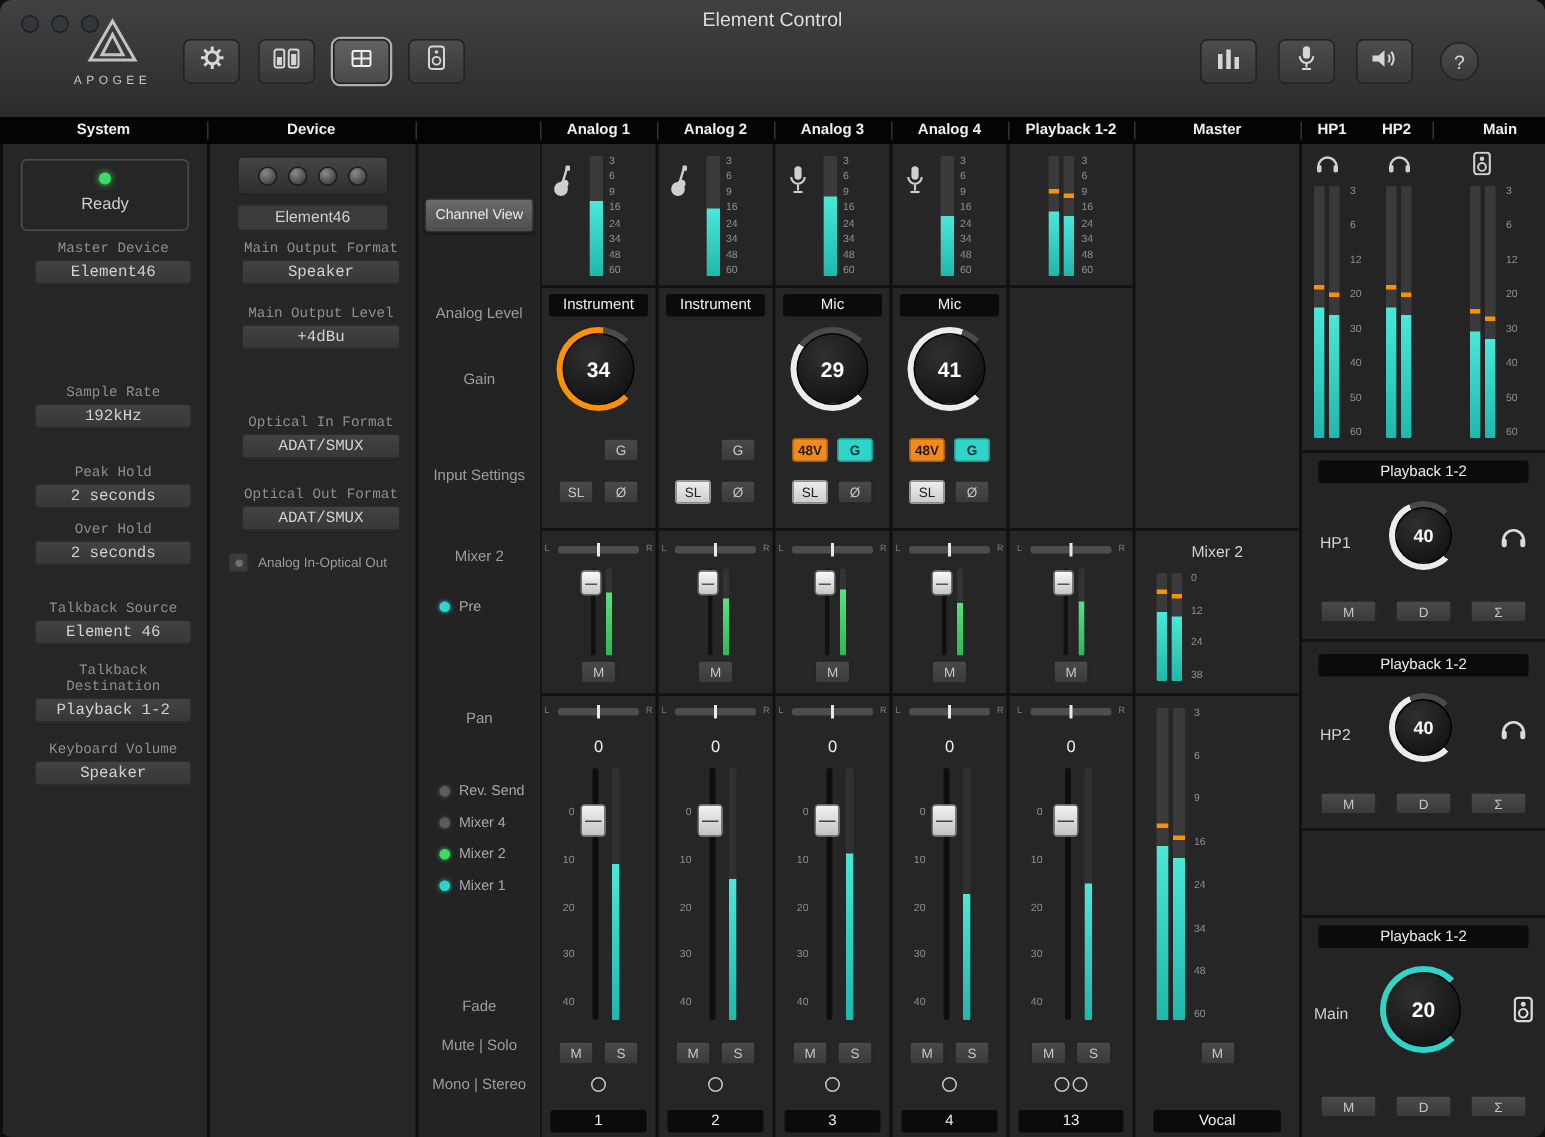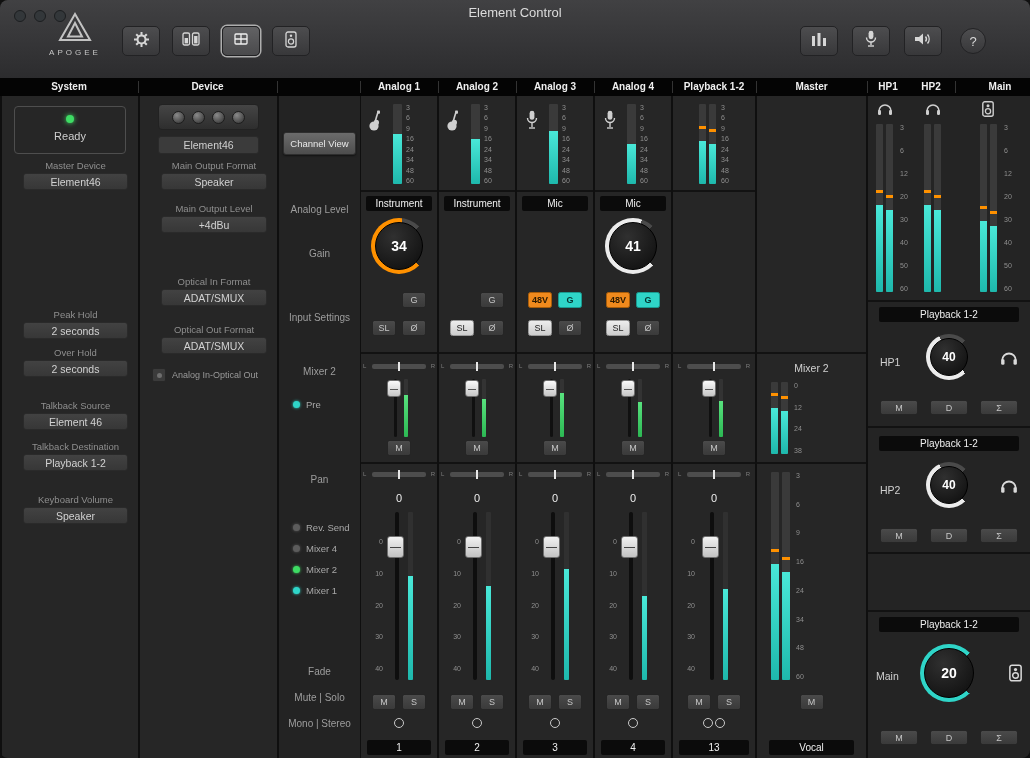--- a/index.html
+++ b/index.html
@@ -18,21 +18,21 @@
   .helpbtn{position:absolute;top:28px;left:960px;width:26px;height:26px;border-radius:50%;background:linear-gradient(#4d4d4f,#38383a);
         border:1px solid #222224;box-sizing:border-box;color:#d8d8d8;font-size:13px;display:flex;align-items:center;justify-content:center;}
   
   .colhead{position:absolute;top:78px;left:0;right:0;height:18px;background:#040404;}
   .colhead span{position:absolute;top:0;height:32px;line-height:18px;text-align:center;font-size:10px;font-weight:bold;color:#efefef;}
   .colhead i{position:absolute;top:3px;bottom:3px;width:1px;background:#333;}
   
   .col{position:absolute;top:96px;bottom:0;background:#262626;}
   .hline{position:absolute;left:0;right:0;height:2px;background:#121212;}
   
-  .sfield{position:absolute;left:21px;right:10px;}
+  .sfield{position:absolute;left:21px;right:10px;font-family:Liberation Mono, monospace;}
   .sfield .lab{font-size:9.5px;color:#8f8f8f;text-align:center;}
   .sfield .val{margin-top:2px;height:17px;line-height:17px;background:linear-gradient(#424242,#373737);border:1px solid #2a2a2a;
                border-radius:3px;font-size:10.5px;color:#d2d2d2;text-align:center;box-sizing:border-box;}
   .readybox{position:absolute;top:10px;left:12px;right:12px;height:46px;border:1px solid #4e4e4e;border-radius:4px;text-align:center;}
   .readydot{display:block;width:8px;height:8px;border-radius:50%;background:#3edc64;box-shadow:0 0 5px #3edc64;margin:8px auto 3px;}
   .readytxt{font-size:11px;color:#cfcfcf;}
   .devimg{position:absolute;top:8px;left:18px;right:18px;height:24px;border-radius:4px;background:linear-gradient(#454545,#2e2e2e);
           border:1px solid #222;display:flex;align-items:center;justify-content:center;gap:7px;}
   .devimg b{width:11px;height:11px;border-radius:50%;background:radial-gradient(circle at 35% 30%,#8a8a8a,#2c2c2c);border:1px solid #1d1d1d;}
   .namebox{position:absolute;top:40px;left:18px;right:18px;height:16px;line-height:16px;background:#3b3b3b;border-radius:3px;
@@ -236,20 +236,24 @@
 
   <div class="col" style="left:2px;width:136px">
     <div class="readybox">
       <span class="readydot"></span>
       <span class="readytxt">Ready</span>
     </div>
     <div class="sfield" style="top:64px">
       <div class="lab">Master Device</div>
       <div class="val">Element46</div>
     </div>
+    <div class="sfield" style="top:160px">
+      <div class="lab">Sample Rate</div>
+      <div class="val">192kHz</div>
+    </div>
     <div class="sfield" style="top:213px">
       <div class="lab">Peak Hold</div>
       <div class="val">2 seconds</div>
     </div>
     <div class="sfield" style="top:251px">
       <div class="lab">Over Hold</div>
       <div class="val">2 seconds</div>
     </div>
     <div class="sfield" style="top:304px">
       <div class="lab">Talkback Source</div>
@@ -509,20 +513,23 @@
         <span>3</span>
         <span>6</span>
         <span>9</span>
         <span>16</span>
         <span>24</span>
         <span>34</span>
         <span>48</span>
         <span>60</span>
       </div>
     <div class="blkl type">Mic</div>
+    <div class="knob chknob" style="--arc: #ececec; --sweep: 172deg;">
+      <span class="kval">29</span>
+    </div>
     <div class="btnrow" style="top:196px">
       <span class="sbtn orange">48V</span>
       <span class="sbtn teal">G</span>
     </div>
     <div class="btnrow" style="top:224px">
       <span class="sbtn lit">SL</span>
       <span class="sbtn">Ø</span>
     </div>
     <div class="pansld" style="top:268px">
       <span class="pl">L</span>

